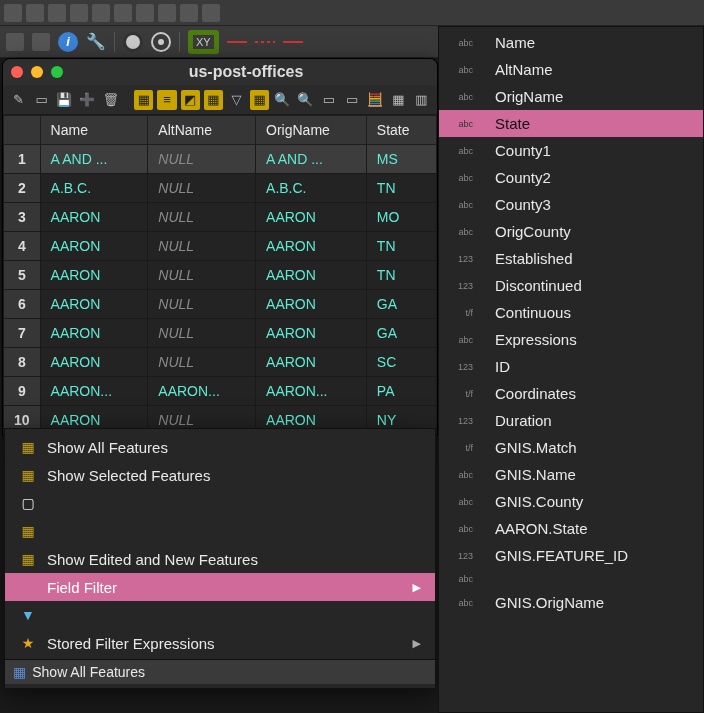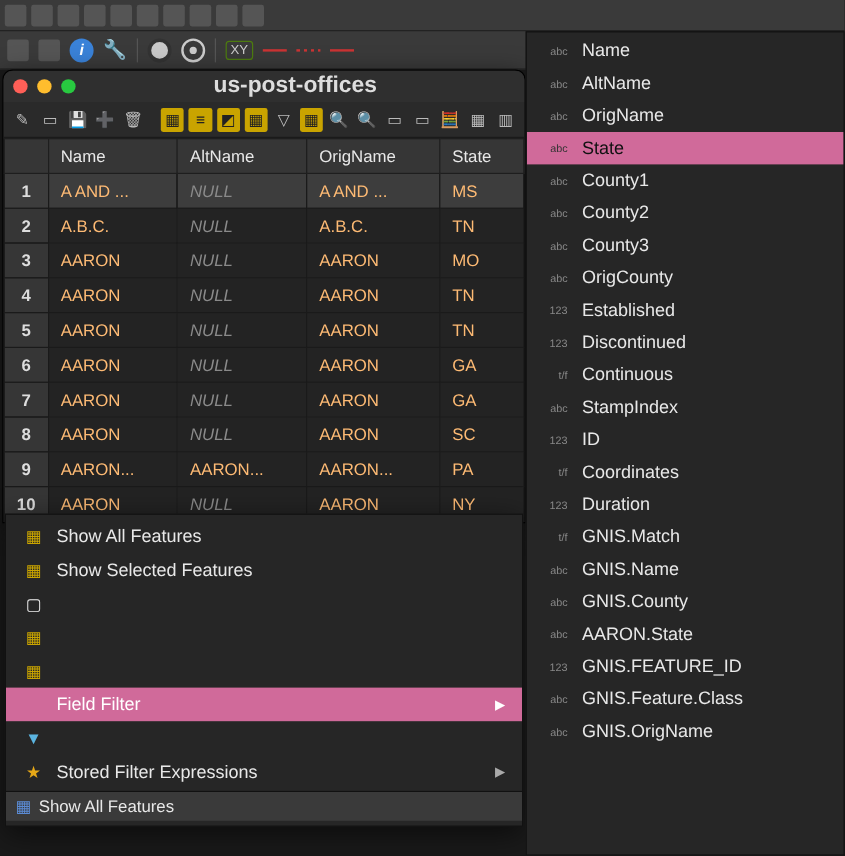--- a/index.html
+++ b/index.html
@@ -9,56 +9,56 @@
   
   .app-toolbar { height: 26px; background: #3a3a3a; border-bottom: 1px solid #222; display: flex; align-items: center; padding: 0 4px; gap: 4px; }
 
   
   .app-toolbar2 { height: 32px; background: #3a3a3a; border-bottom: 1px solid #222; display: flex; align-items: center; padding: 0 6px; gap: 8px; }
   .circle-icon { width: 20px; height: 20px; border-radius: 50%; border: 3px solid #333; background: #c9c9c9; }
   .target-icon { width: 20px; height: 20px; border-radius: 50%; border: 2px solid #ccc; display:flex; align-items:center; justify-content:center; }
   .target-icon::after { content:""; width:6px;height:6px;border-radius:50%;background:#ccc;}
   .info-icon { width:20px;height:20px;border-radius:50%;background:#3a82d8;color:#fff;font-style:italic;font-weight:bold;display:flex;align-items:center;justify-content:center;font-size:13px;}
   .wrench { width:20px;height:20px;display:flex;align-items:center;justify-content:center;color:#ccc;font-size:16px;}
-  .xy { font-size:11px; color:#ccc; border:1px solid #4d7c0f; padding:1px 3px; border-radius:3px;}
+  .xy { font-size:11px; color:#ccc; border:5px solid #4d7c0f; padding:1px 3px; border-radius:3px;}
   .redline { width:20px;height:2px;background:#c33;position:relative;top:0;}
   .redline.dotted{background:repeating-linear-gradient(90deg,#c33 0 3px,transparent 3px 6px);}
 
   
   .attr-window { position: absolute; left: 2px; top: 58px; width: 436px; background: #2a2a2a; border: 1px solid #000; border-radius: 8px 8px 0 0; box-shadow: 0 4px 20px rgba(0,0,0,.5); }
   .titlebar { height: 26px; display: flex; align-items: center; padding: 0 8px; background: #2f2f2f; border-radius: 8px 8px 0 0; }
   .traffic { display:flex; gap:8px; }
   .tlight { width:12px;height:12px;border-radius:50%; }
   .tlight.r{background:#ff5f57;} .tlight.y{background:#ffbd2e;} .tlight.g{background:#28c940;}
-  .title { flex:1; text-align:center; font-size:19px; color:#ddd; font-weight:600;}
+  .title { flex:1; text-align:center; font-size:16px; color:#ddd; font-weight:600;}
 
   .attr-toolbar { height: 30px; background: #2a2a2a; display:flex; align-items:center; padding: 0 6px; gap:4px; border-bottom:1px solid #1a1a1a;}
   .atb { width:20px; height:20px; display:flex;align-items:center;justify-content:center; font-size:13px; color:#bbb; border-radius:2px;}
   .atb.y{background:#c9a400;color:#222;}
 
   
   table.data { width: 100%; border-collapse: collapse; font-size: 14px; }
   table.data th { background:#363636; color:#e8e8e8; font-weight:400; text-align:left; padding:6px 10px; border:1px solid #1e1e1e; }
-  table.data td { background:#232323; color:#fdba74; padding:6px 10px; border:1px solid #1a1a1a; white-space:nowrap; overflow:hidden; text-overflow:ellipsis; max-width:95px;}
+  table.data td { background:#232323; color:#5eead4; padding:6px 10px; border:1px solid #1a1a1a; white-space:nowrap; overflow:hidden; text-overflow:ellipsis; max-width:95px;}
   table.data td.rownum { background:#363636; color:#ddd; text-align:center; width:28px; font-weight:600;}
   table.data td.null { color:#8a8a8a; font-style: italic; }
   table.data tr.sel td { background:#3d3d3d; }
 
   
   .context-menu { position:absolute; left:4px; top:428px; width:432px; background:#262626; border:1px solid #111; box-shadow:0 6px 24px rgba(0,0,0,.6); padding:4px 0;}
   .cm-item { display:flex; align-items:center; gap:10px; padding:5px 14px; font-size:15px; color:#e8e8e8; cursor:default;}
   .cm-item .cm-icon{width:18px;height:18px;display:flex;align-items:center;justify-content:center;font-size:14px;}
   .cm-item.hl { background:#d06a9a; color:#fff; }
   .cm-item .arrow { margin-left:auto; color:#aaa; font-size:11px;}
   .cm-item.hl .arrow{color:#fff;}
   .cm-status { margin-top:2px; padding:4px 8px; background:#3a3a3a; font-size:14px; display:flex; align-items:center; gap:6px; border-top:1px solid #111;}
 
   
   .field-menu { position:absolute; left:438px; top:26px; width:266px; height:687px; background:#262626; border:1px solid #111; padding:2px 0; overflow:hidden;}
-  .fm-item { display:flex; align-items:center; gap:12px; padding:5px 12px; font-size:15px; color:#e8e8e8; }
+  .fm-item { display:flex; align-items:center; gap:22px; padding:5px 12px; font-size:15px; color:#e8e8e8; }
   .fm-item.hl { background:#d06a9a; color:#111; }
   .fm-type { font-size:9px; color:#888; width:22px; text-align:right; }
   .fm-item.hl .fm-type{color:#333;}
 
   
   .sq { width:18px;height:18px;background:#555;border-radius:2px; }
 
 </style>
 </head>
 <body>
@@ -219,20 +219,21 @@
         <span>Show Selected Features</span>
       </div>
       <div class="cm-item">
         <span class="cm-icon">▢</span>
       </div>
       <div class="cm-item">
         <span class="cm-icon" style="color: rgb(201, 164, 0);">▦</span>
       </div>
       <div class="cm-item">
         <span class="cm-icon" style="color: rgb(201, 164, 0);">▦</span>
+        <span>Show Edited and New Features</span>
       </div>
       <div class="cm-item hl">
         <span class="cm-icon"></span>
         <span>Field Filter</span>
         <span class="arrow">▶</span>
       </div>
       <div class="cm-item">
         <span class="cm-icon" style="color: rgb(91, 180, 224);">▼</span>
       </div>
       <div class="cm-item">
@@ -286,21 +287,21 @@
       <div class="fm-item">
         <span class="fm-type">123</span>
         <span>Discontinued</span>
       </div>
       <div class="fm-item">
         <span class="fm-type">t/f</span>
         <span>Continuous</span>
       </div>
       <div class="fm-item">
         <span class="fm-type">abc</span>
-        <span>StampIndex</span>
+        <span>Expressions</span>
       </div>
       <div class="fm-item">
         <span class="fm-type">123</span>
         <span>ID</span>
       </div>
       <div class="fm-item">
         <span class="fm-type">t/f</span>
         <span>Coordinates</span>
       </div>
       <div class="fm-item">
@@ -322,21 +323,20 @@
       <div class="fm-item">
         <span class="fm-type">abc</span>
         <span>AARON.State</span>
       </div>
       <div class="fm-item">
         <span class="fm-type">123</span>
         <span>GNIS.FEATURE_ID</span>
       </div>
       <div class="fm-item">
         <span class="fm-type">abc</span>
-        <span>GNIS.Feature.Class</span>
       </div>
       <div class="fm-item">
         <span class="fm-type">abc</span>
         <span>GNIS.OrigName</span>
       </div>
     </div>
 
 </div>
 
 </body></html>

